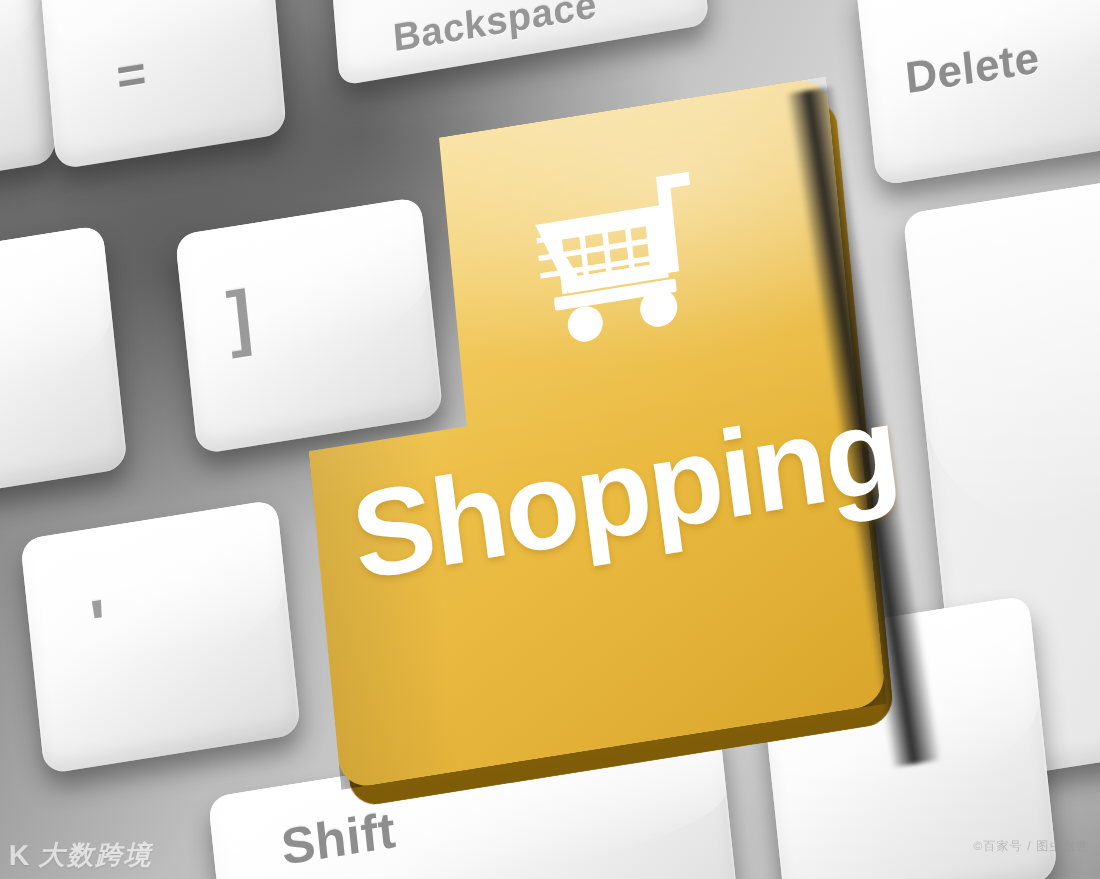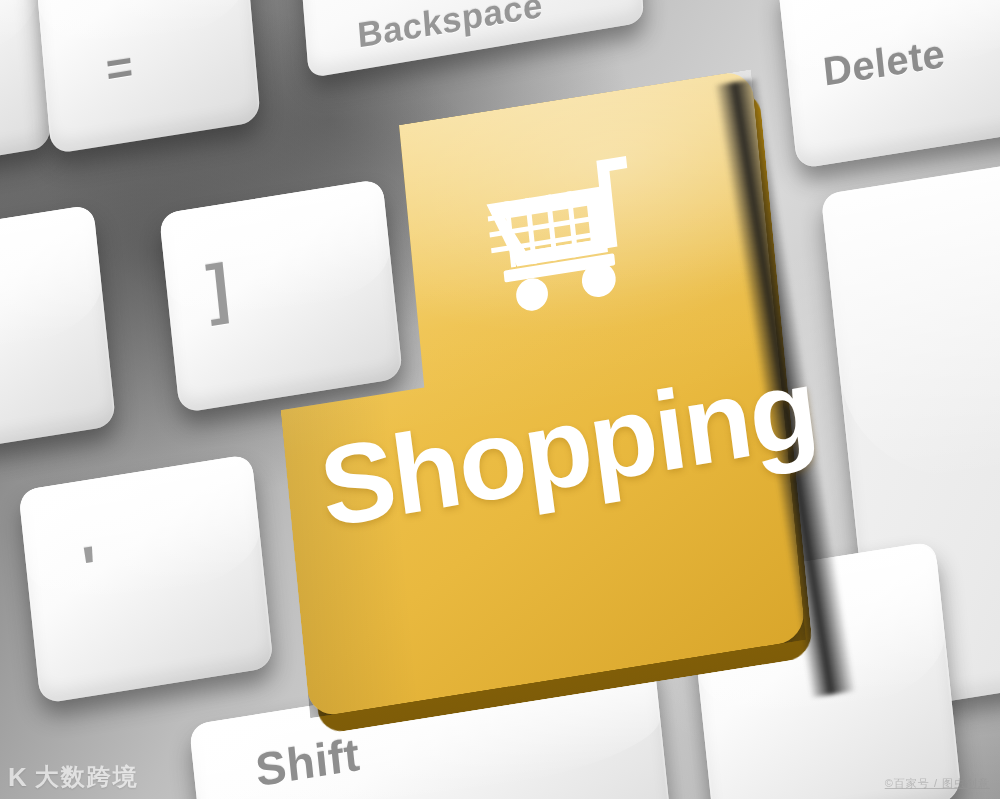--- a/index.html
+++ b/index.html
@@ -222,26 +222,26 @@
   }
   #watermark-left .wm-mark{
     font-size:26px;font-weight:bold;color:#ffffff;
     text-shadow:0 1px 2px rgba(0,0,0,.18);
     letter-spacing:-1px;
   }
   #watermark-left .wm-text{
     font-size:24px;font-weight:bold;color:#ffffff;
     text-shadow:0 1px 2px rgba(0,0,0,.18);
     letter-spacing:2px;
+    font-style:italic;
   }
   #watermark-right{
-    position:absolute;right:10px;bottom:8px;
+    position:absolute;right:10px;bottom:22px;
     font-size:11px;color:rgba(150,150,150,.55);
     letter-spacing:1px;
-    text-decoration:underline;
   }
 </style>
 </head>
 <body>
 
 <div id="stage">
 
   <div class="plate"></div>
   <div class="plate-dark"></div>
 

